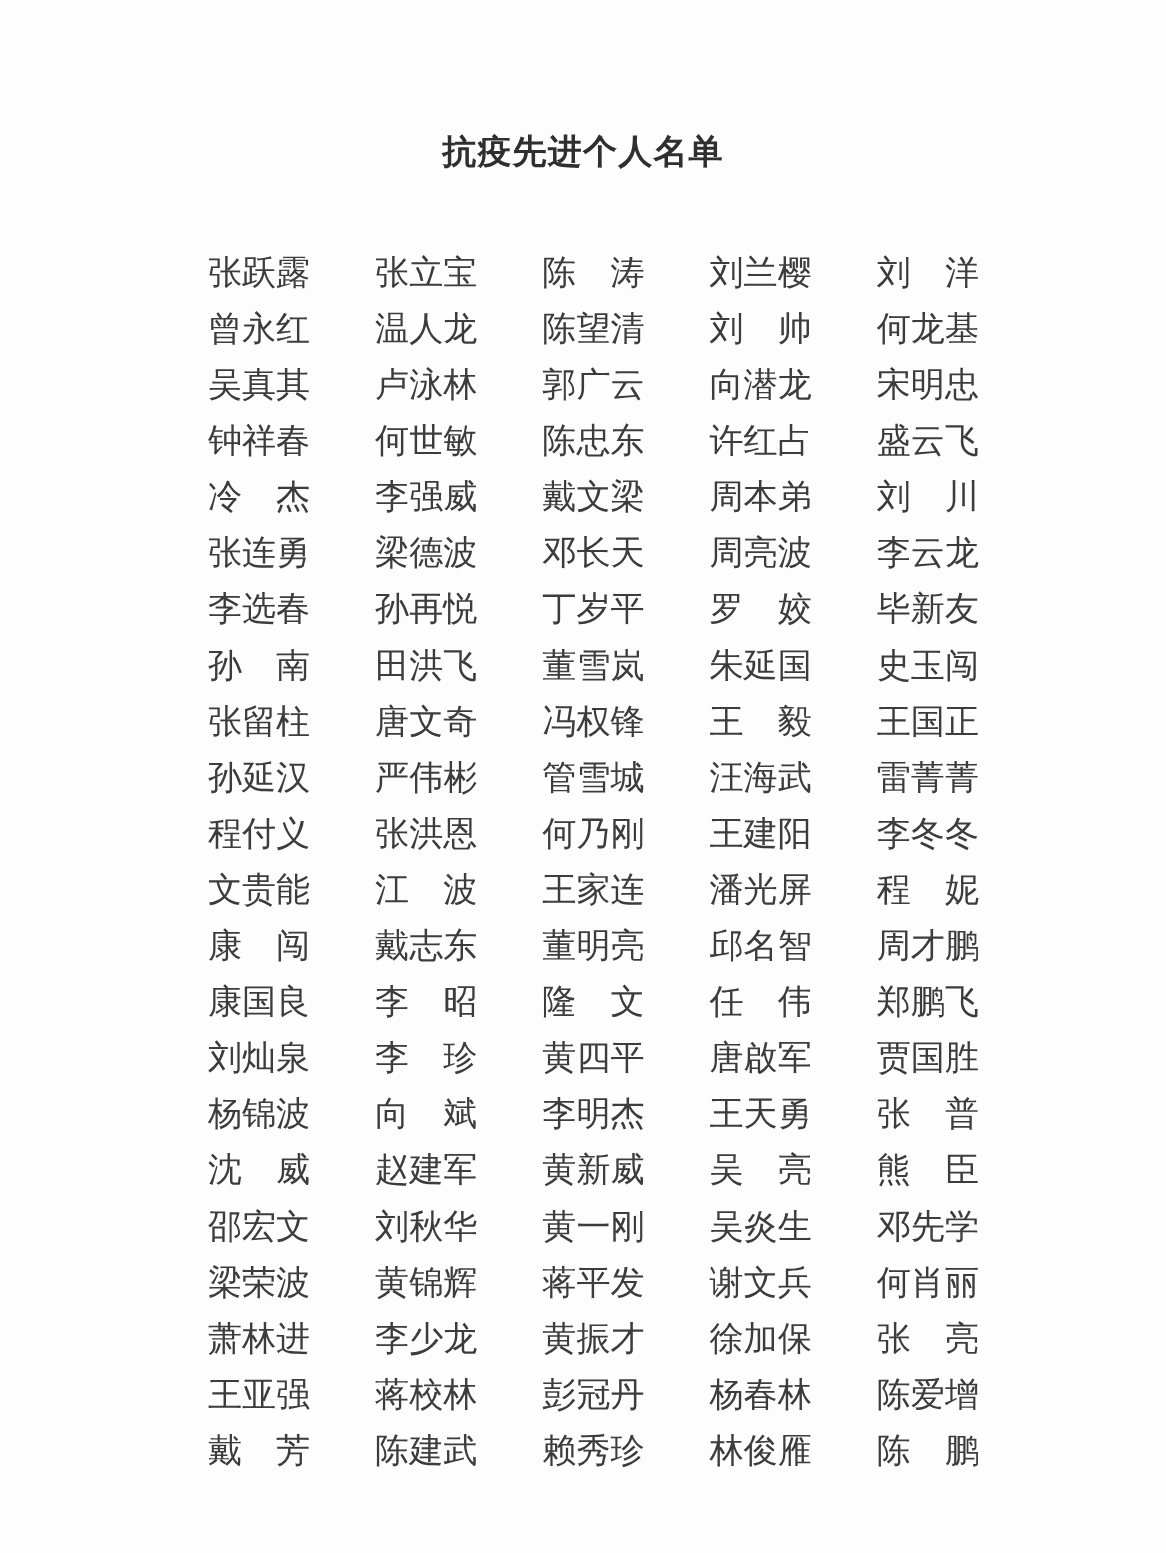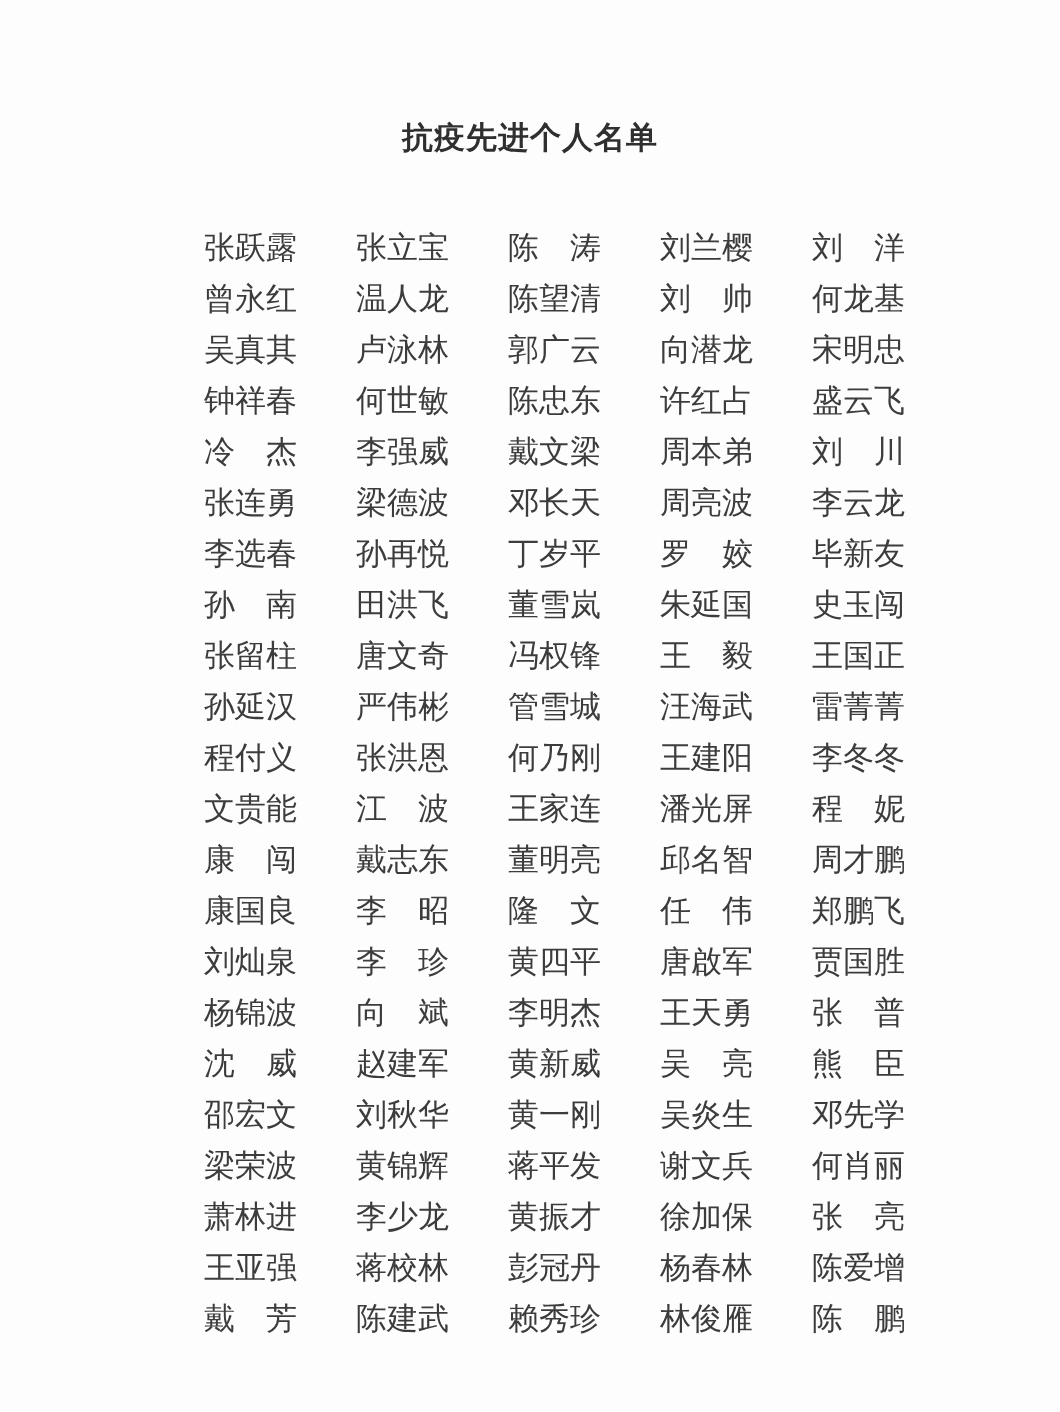--- a/index.html
+++ b/index.html
@@ -23,21 +23,21 @@
     margin: 0;
     text-align: center;
     font-size: 31px;
     line-height: 38px;
     font-weight: bold;
     letter-spacing: 1px;
     color: #2f2f2f;
   }
   .names-grid {
     position: absolute;
-    left: 204px;
+    left: 189px;
     top: 222px;
     width: 702px;
     display: grid;
     grid-template-columns: repeat(5, 94px);
     justify-content: space-between;
     row-gap: 0;
   }
   .name-cell {
     display: block;
     width: 94px;

